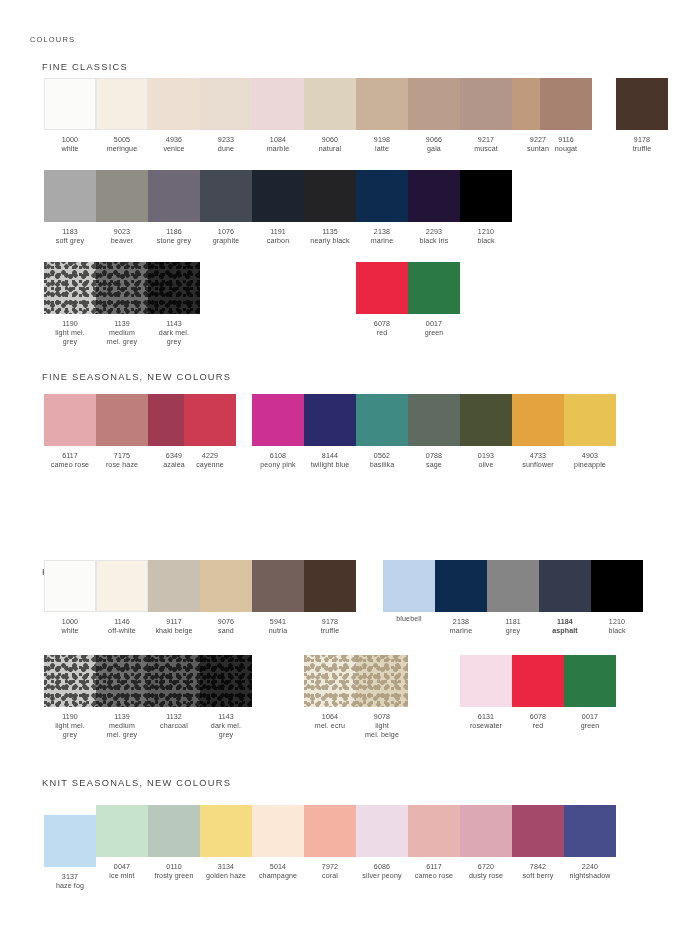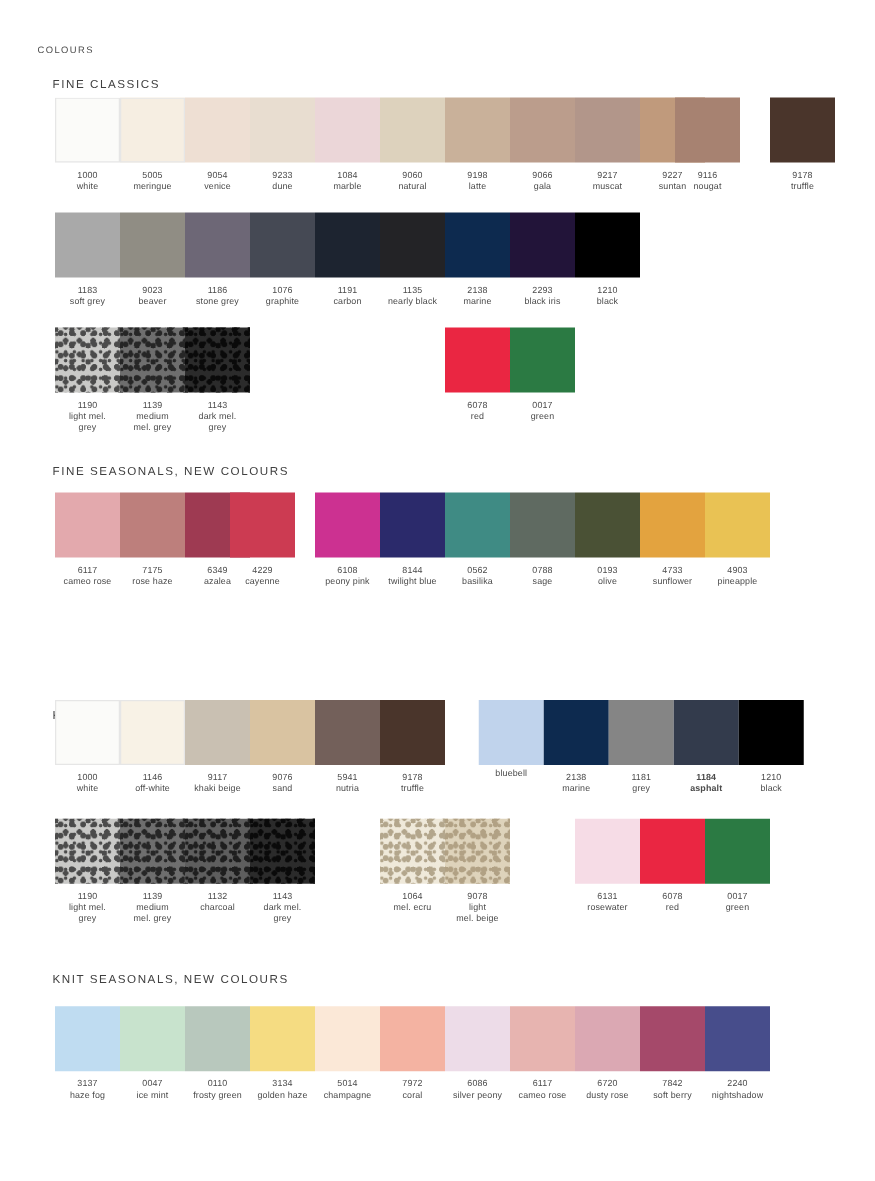--- a/index.html
+++ b/index.html
@@ -99,21 +99,21 @@
         <div class="cell" style="left: 0px;">
           <div class="chip bordered" style="background: rgb(251, 251, 249);"></div>
           <div class="caption"><span class="code">1000</span><span class="nm">white</span></div>
         </div>
         <div class="cell" style="left: 52px;">
           <div class="chip bordered" style="background: rgb(246, 238, 226);"></div>
           <div class="caption"><span class="code">5005</span><span class="nm">meringue</span></div>
         </div>
         <div class="cell" style="left: 104px;">
           <div class="chip" style="background: rgb(238, 223, 211);"></div>
-          <div class="caption"><span class="code">9054</span><span class="nm">venice</span></div>
+          <div class="caption"><span class="code">4936</span><span class="nm">venice</span></div>
         </div>
         <div class="cell" style="left: 156px;">
           <div class="chip" style="background: rgb(232, 221, 208);"></div>
           <div class="caption"><span class="code">9233</span><span class="nm">dune</span></div>
         </div>
         <div class="cell" style="left: 208px;">
           <div class="chip" style="background: rgb(235, 214, 216);"></div>
           <div class="caption"><span class="code">1084</span><span class="nm">marble</span></div>
         </div>
         <div class="cell" style="left: 260px;">
@@ -348,21 +348,21 @@
           <div class="chip" style="background: rgb(234, 38, 66);"></div>
           <div class="caption"><span class="code">6078</span><span class="nm">red</span></div>
         </div>
         <div class="cell" style="left: 104px;">
           <div class="chip" style="background: rgb(43, 122, 67);"></div>
           <div class="caption"><span class="code">0017</span><span class="nm">green</span></div>
         </div>
       </div>
       <div class="section-title" style="left: 42px; top: 778px;">KNIT SEASONALS, NEW COLOURS</div>
       <div class="row" style="left: 44px; top: 805px;">
-        <div class="cell" style="left: 0px;">
+        <div class="cell" style="left: 0px; margin-top: 10px;">
           <div class="chip" style="background: rgb(191, 220, 241);"></div>
           <div class="caption"><span class="code">3137</span><span class="nm">haze fog</span></div>
         </div>
         <div class="cell" style="left: 52px;">
           <div class="chip" style="background: rgb(200, 227, 205);"></div>
           <div class="caption"><span class="code">0047</span><span class="nm">ice mint</span></div>
         </div>
         <div class="cell" style="left: 104px;">
           <div class="chip" style="background: rgb(184, 200, 189);"></div>
           <div class="caption"><span class="code">0110</span><span class="nm">frosty green</span></div>

